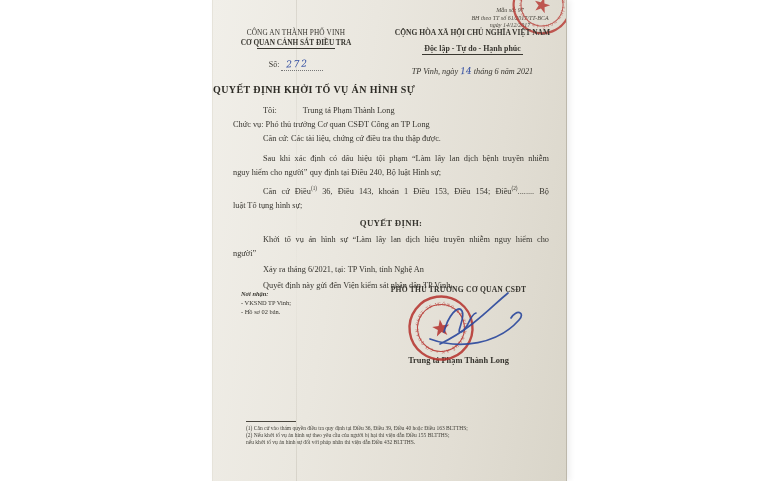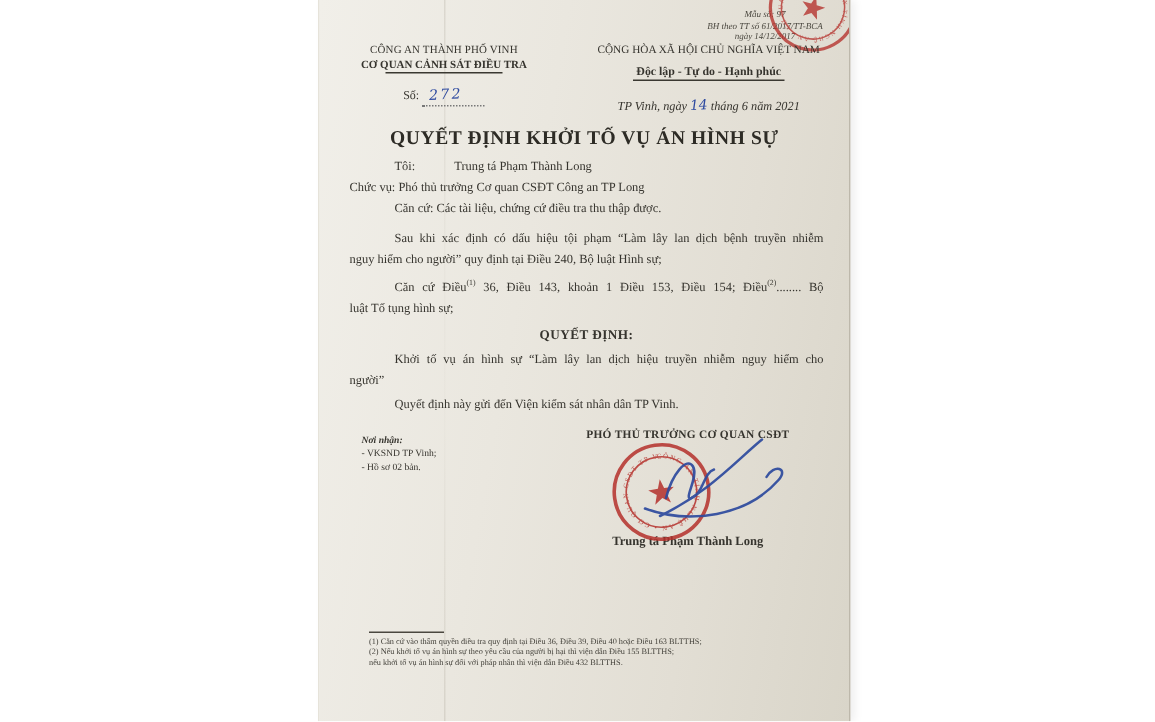--- a/index.html
+++ b/index.html
@@ -20,27 +20,27 @@
   .header{position:absolute;top:28px;left:0;width:100%;display:flex;}
   .h-left{width:47%;text-align:center;}
   .h-right{width:53%;text-align:center;}
   .h1a{font-size:7.3px;letter-spacing:.1px;}
   .h1b{font-size:7.3px;font-weight:bold;margin-top:1px;}
   .h-underline{width:78px;height:1px;background:#3a3831;margin:1px auto 0;}
   .so-line{margin-top:9px;font-size:8px;text-align:center;}
   .so-dots{display:inline-block;border-bottom:1px dotted #777;padding:0 14px 1px 5px;}
   .hand{font-family:"DejaVu Serif",serif;font-style:italic;color:#2e4aa0;}
   .so-val{display:inline-block;font-size:9.5px;letter-spacing:1.5px;transform:rotate(-3deg);}
-  .h2a{font-size:7.5px;font-weight:normal;}
+  .h2a{font-size:7.5px;font-weight:bold;}
   .h2b{display:inline-block;font-size:7.9px;font-weight:bold;margin-top:2px;padding:0 2px 1px 2px;border-bottom:1px solid #3a3831;}
   .date-line{margin-top:10px;font-style:italic;font-size:8.2px;}
   .day-val{display:inline-block;font-size:9.2px;transform:rotate(-3deg);}
   
-  .doc-title{position:absolute;top:84px;width:100%;text-align:center;font-weight:bold;
-             font-size:13px;letter-spacing:.4px;color:#2d2b25;}
+  .doc-title{position:absolute;top:84px;width:100%;text-align:left;font-weight:bold;
+             font-size:10px;letter-spacing:.4px;color:#2d2b25;}
   .body{position:absolute;top:104px;left:20px;width:316px;font-size:8.3px;line-height:14px;}
   .line{white-space:nowrap;}
   .just{text-align:justify;text-align-last:justify;}
   .gap-name{display:inline-block;margin-left:26px;}
   .mt2{margin-top:2px;} .mt3{margin-top:3px;} .mt5{margin-top:5px;} .mt6{margin-top:6px;}
   .sec-head{text-align:center;font-weight:bold;font-size:8.8px;letter-spacing:.3px;margin-top:3px;}
   sup{font-size:5.2px;line-height:0;vertical-align:super;}
   
   .footer-left{position:absolute;left:28px;top:290px;font-size:6.4px;line-height:8.8px;}
   .fl-head{font-weight:bold;font-style:italic;}
@@ -109,20 +109,21 @@
       </div>
       <div class="line">Chức vụ: Phó thủ trưởng Cơ quan CSĐT Công an TP Long</div>
       <div class="line" style="padding-left:30px">Căn cứ:  Các tài liệu, chứng cứ điều tra thu thập được.</div>
       <div class="just mt6" style="text-indent:30px">Sau khi xác định có dấu hiệu tội phạm “Làm lây lan dịch bệnh truyền nhiễm</div>
       <div class="line">nguy hiểm cho người” quy định tại Điều 240, Bộ luật Hình sự;</div>
       <div class="just mt5" style="text-indent:30px"><span>Căn cứ Điều</span><sup>(1)</sup><span> 36, Điều 143, khoản 1 Điều 153, Điều 154; Điều</span><sup>(2)</sup><span>........</span><span> Bộ</span></div>
       <div class="line">luật Tố tụng hình sự;</div>
       <div class="sec-head">QUYẾT ĐỊNH:</div>
       <div class="just mt3" style="text-indent:30px">Khởi tố vụ án hình sự “Làm lây lan dịch hiệu truyền nhiễm nguy hiểm cho</div>
       <div class="line">người”</div>
+      <div class="line mt2" style="padding-left:30px">Xảy ra tháng 6/2021, tại:  TP Vinh, tỉnh Nghệ An</div>
       <div class="line mt2" style="padding-left:30px">Quyết định này gửi đến Viện kiểm sát nhân dân TP Vinh.</div>
     </div>
 
     <div class="footer-left">
       <div class="fl-head">Nơi nhận:</div>
       <div>- VKSND TP Vinh;</div>
       <div>- Hồ sơ 02 bản.</div>
     </div>
 
     <div class="footer-right">

